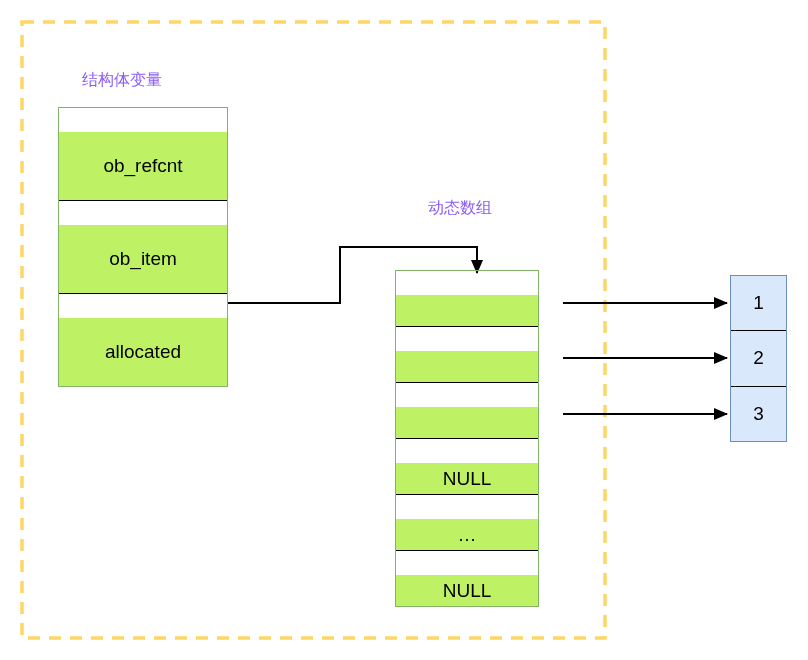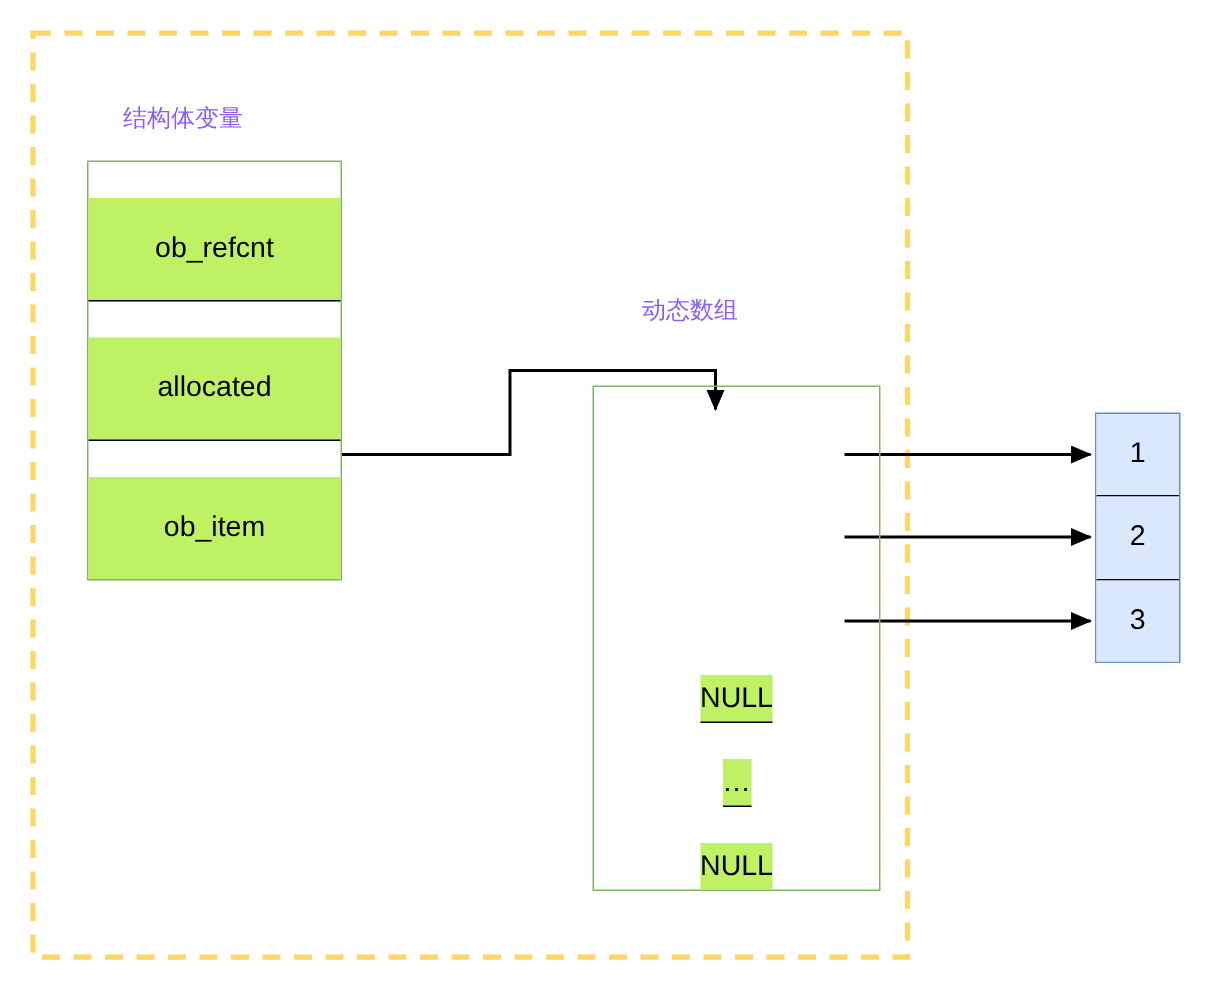--- a/index.html
+++ b/index.html
@@ -56,21 +56,21 @@
     background: #bef264;
     border-color: #82b366;
     margin-top: 24px;
   }
   .blue-table { border-color: #6c8ebf; }
   .blue-table .cell {
     background: #dae8fc;
     border-color: #6c8ebf;
   }
   .struct-table { left: 58px;  top: 107px; width: 170px; height: 280px; }
-  .array-table  { left: 395px; top: 257px; width: 192px; height: 337px; align-items: center; }
+  .array-table  { left: 395px; top: 270px; width: 144px; height: 337px; }
   .value-table  { left: 730px; top: 275px; width: 57px;  height: 167px; }
 </style>
 </head>
 <body>
 
 <div class="canvas">
 
   <svg class="overlay" viewBox="0 0 808 660" xmlns="http://www.w3.org/2000/svg">
     <defs>
       <marker id="arrowhead" markerUnits="userSpaceOnUse" markerWidth="16" markerHeight="14" refX="13" refY="6" orient="auto">
@@ -86,22 +86,22 @@
 
     <line x1="563" y1="358" x2="727" y2="358" stroke="#000000" stroke-width="2" marker-end="url(#arrowhead)"></line>
 
     <line x1="563" y1="414" x2="727" y2="414" stroke="#000000" stroke-width="2" marker-end="url(#arrowhead)"></line>
   </svg>
 
   <div class="label struct-label">结构体变量</div>
 
   <div class="table green-table struct-table">
     <div class="cell">ob_refcnt</div>
+    <div class="cell">ob_item</div>
     <div class="cell">allocated</div>
-    <div class="cell">ob_item</div>
   </div>
 
   <div class="label array-label">动态数组</div>
 
   <div class="table green-table array-table">
     <div class="cell"></div>
     <div class="cell"></div>
     <div class="cell"></div>
     <div class="cell">NULL</div>
     <div class="cell">…</div>

